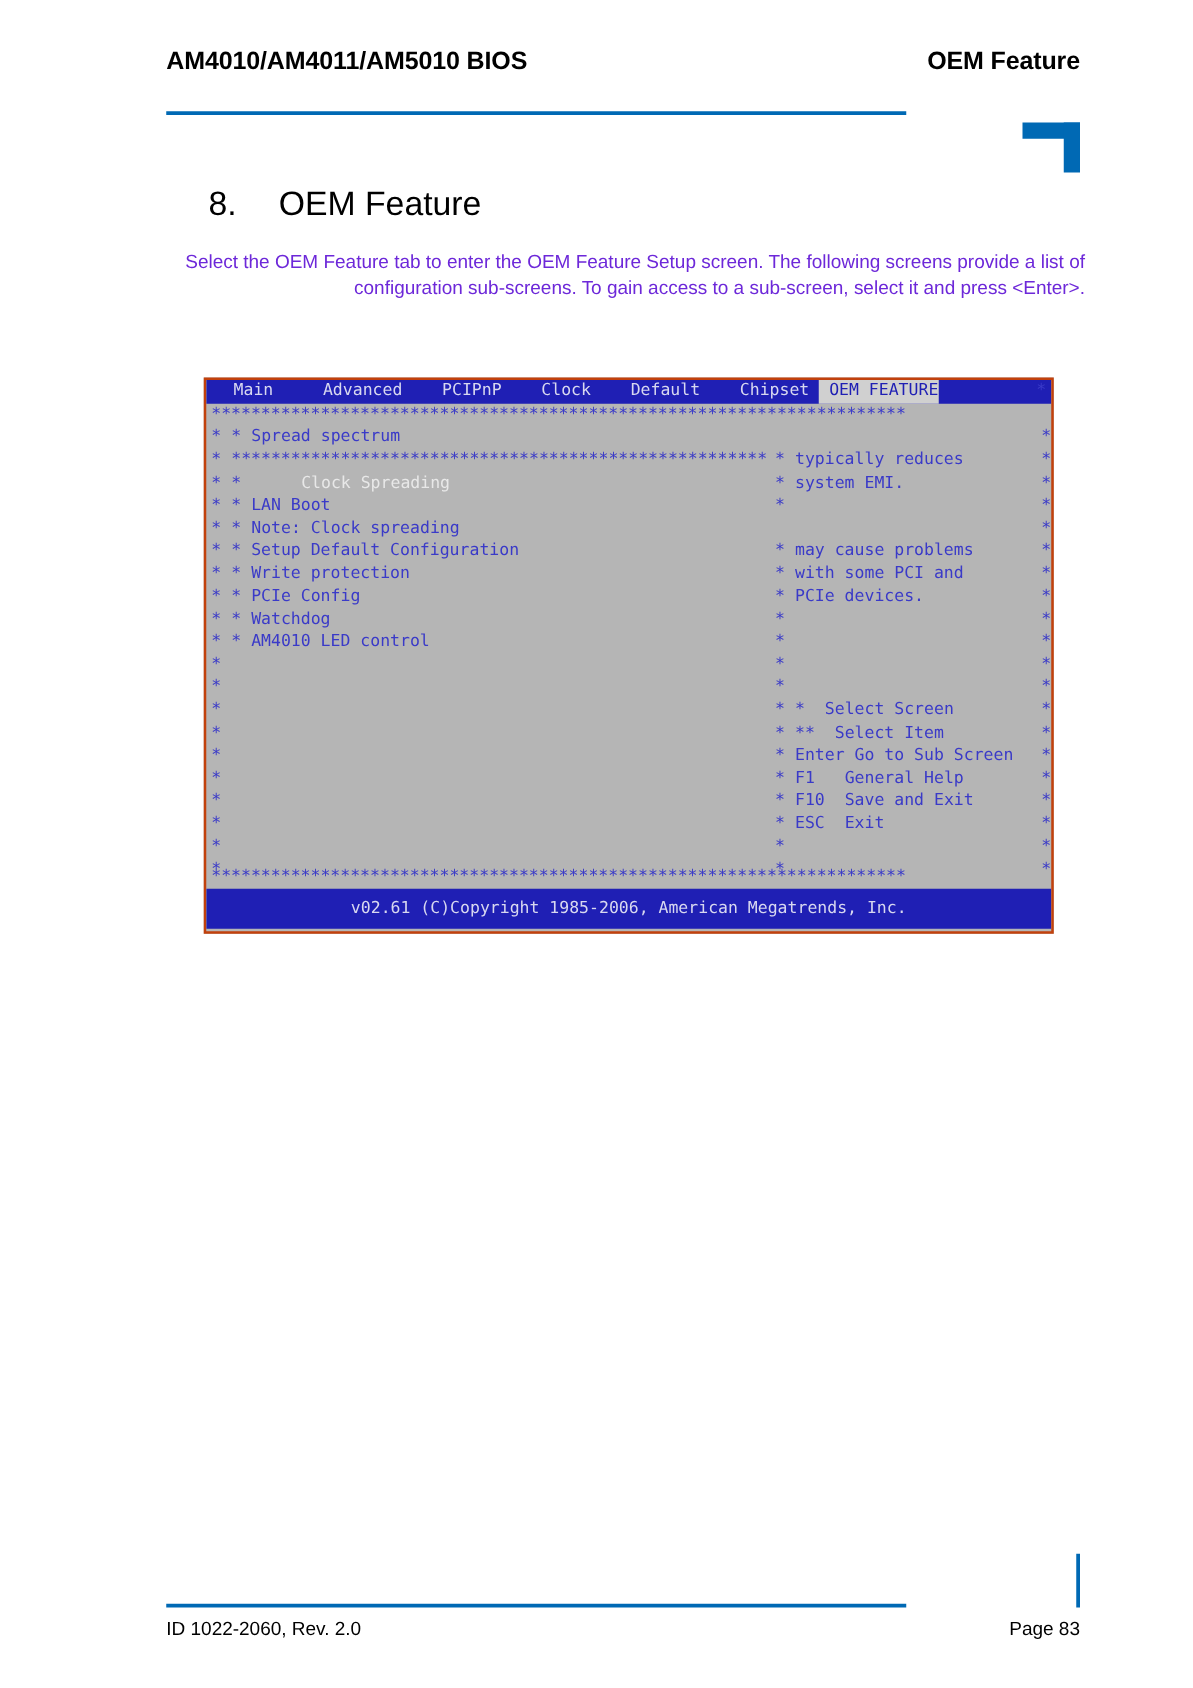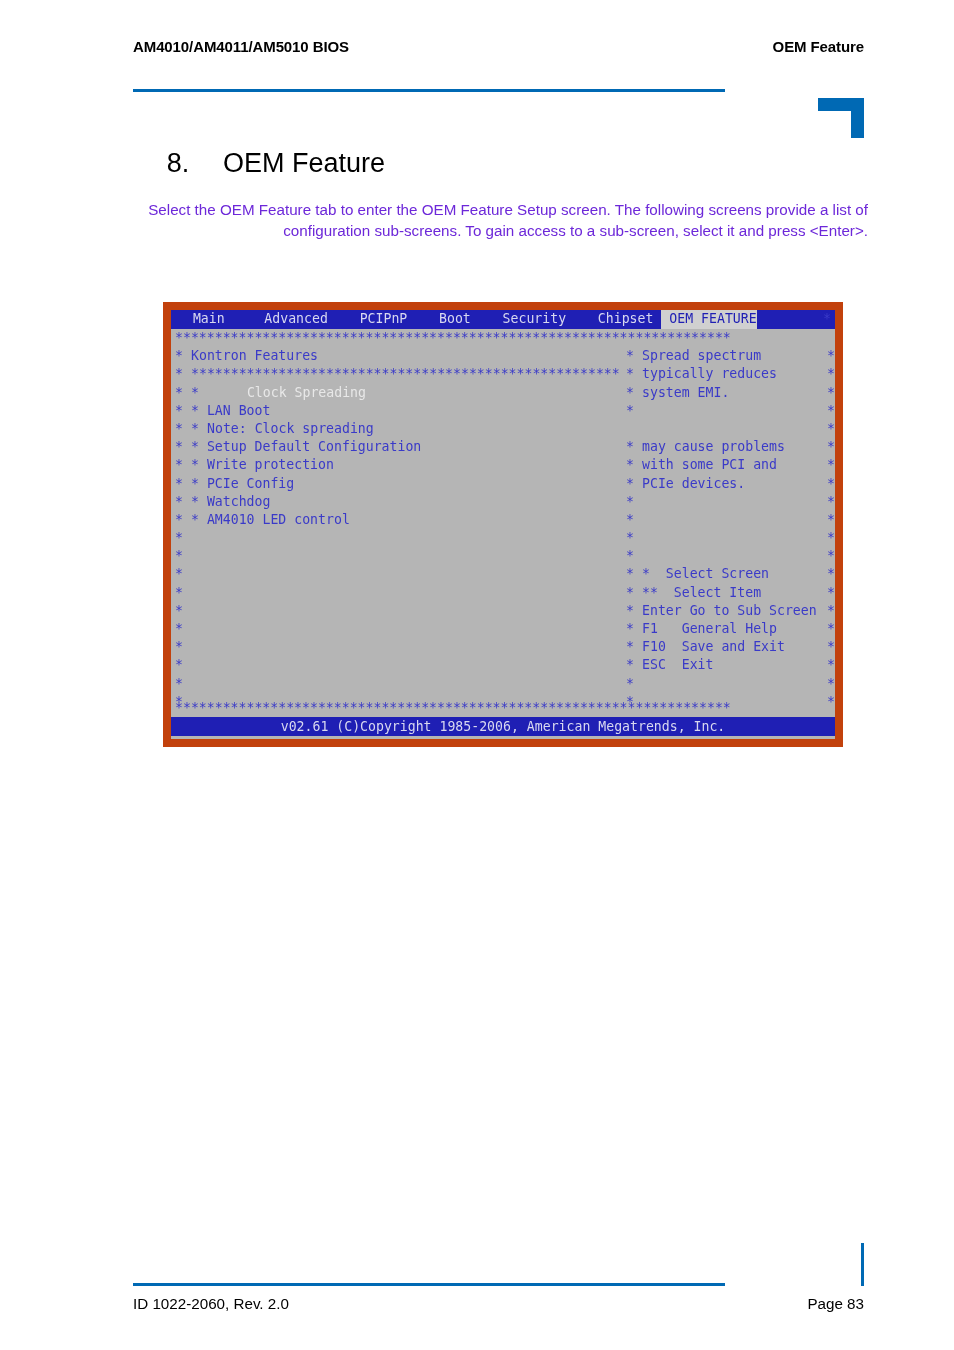--- a/index.html
+++ b/index.html
@@ -24,21 +24,21 @@
   .hdr {
     position: absolute;
     left: 133px;
     top: 38px;
     width: 731px;
     display: flex;
     justify-content: space-between;
     align-items: baseline;
   }
   .hdr-left, .hdr-right {
-    font-size: 15px;
+    font-size: 20px;
     font-weight: bold;
     color: #000000;
     letter-spacing: -0.1px;
     white-space: nowrap;
   }
 
   .hdr-rule {
     position: absolute;
     left: 133px;
     top: 89px;
@@ -94,21 +94,21 @@
   }
 
   
   .bios-figure {
     position: absolute;
     left: 163px;
     top: 302px;
     width: 680px;
     height: 445px;
     background: #b5b5b5;
-    border: 8px solid #c2410c;
+    border: 2px solid #c2410c;
     box-sizing: border-box;
     font-family: "DejaVu Sans Mono", "Liberation Mono", monospace;
     font-size: 13.2px;
     line-height: 18.2px;
     color: #3a3ac8;
     overflow: hidden;
   }
 
   
   .bios-menubar {
@@ -156,21 +156,21 @@
   }
   .col-edge { width: 16px; flex: none; color: #3a3ac8; }
   .col-left { width: 435px; flex: none; color: #3a3ac8; }
   .col-mid  { width: 16px; flex: none; color: #3a3ac8; }
   .col-right{ flex: 1; color: #3a3ac8; }
   .col-endedge { width: 12px; flex: none; color: #3a3ac8; text-align: right; }
   .sel { color: #e8e8e8; margin-left: 40px; }
 
   
   .bios-footerbar {
-    height: 19px;
+    height: 32px;
     background: #1f1fb4;
     color: #d8d8f0;
     display: flex;
     align-items: center;
     justify-content: center;
     white-space: pre;
   }
 
   
   .ftr-rule {
@@ -224,34 +224,33 @@
   </div>
 
   <div class="intro">Select the OEM Feature tab to enter the OEM Feature Setup screen. The following screens provide a list of configuration sub-screens. To gain access to a sub-screen, select it and press &lt;Enter&gt;.</div>
 
   <div class="bios-figure">
 
     <div class="bios-menubar">
       <span class="tab">  Main  </span>
       <span class="tab">   Advanced  </span>
       <span class="tab">  PCIPnP  </span>
-      <span class="tab">  Boot  </span>
-      <span class="tab">  Security  </span>
+      <span class="tab">  Clock  </span>
+      <span class="tab">  Default  </span>
       <span class="tab">  Chipset </span>
       <span class="tab active"> OEM FEATURE</span>
       <span class="trail">*</span>
     </div>
 
     <div class="star-rule">**********************************************************************</div>
 
     <div class="bios-body">
 
       <div class="bios-row">
         <span class="col-edge">*</span>
-        <span class="col-left">Kontron Features</span>
         <span class="col-mid">*</span>
         <span class="col-right">Spread spectrum</span>
         <span class="col-endedge">*</span>
       </div>
 
       <div class="bios-row">
         <span class="col-edge">*</span>
         <span class="col-left">******************************************************</span>
         <span class="col-mid">*</span>
         <span class="col-right">typically reduces</span>

